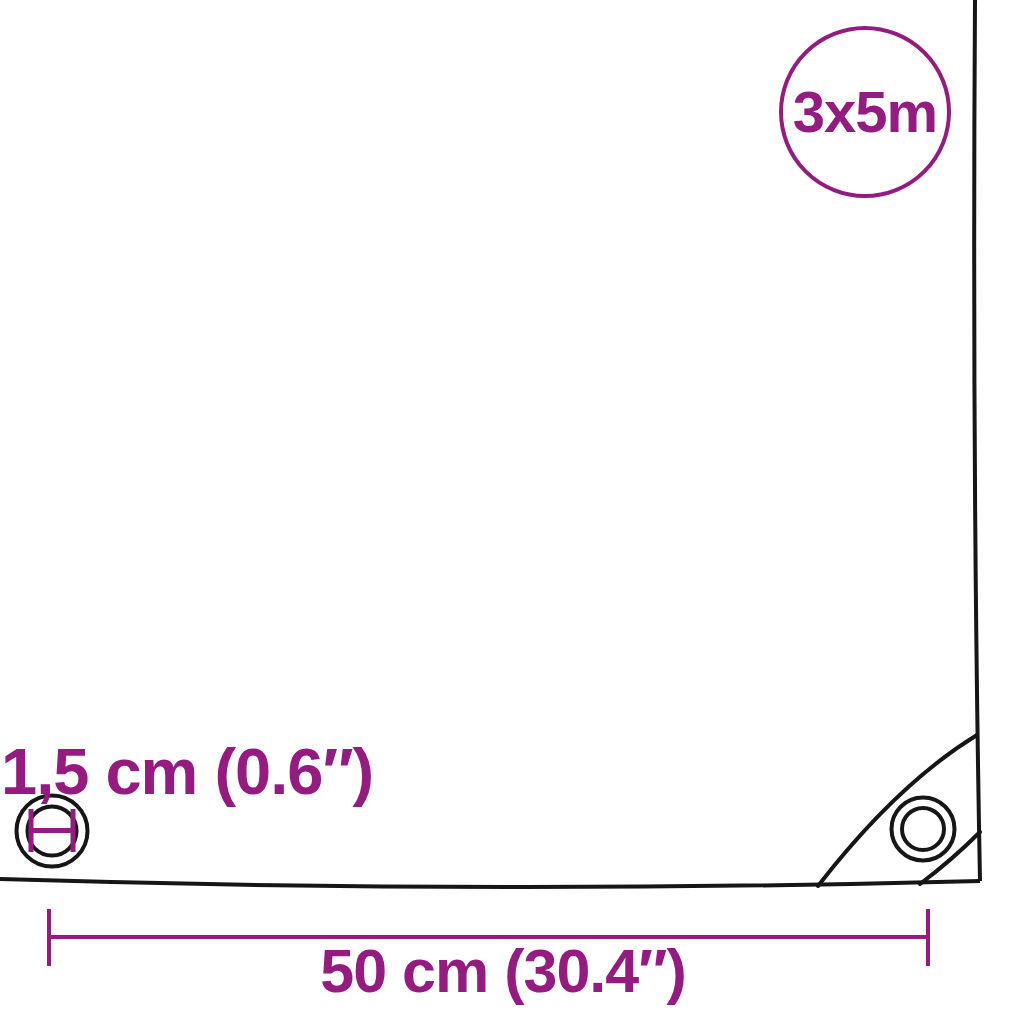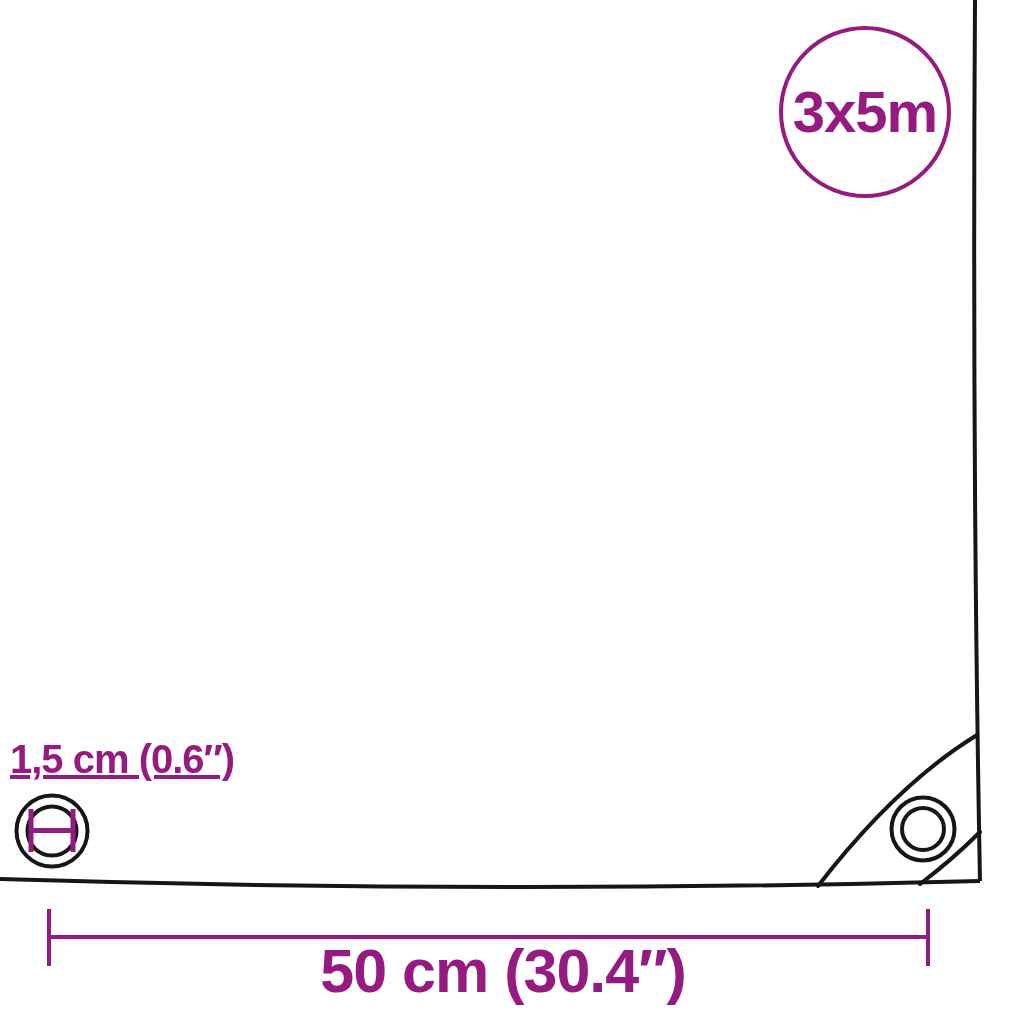--- a/index.html
+++ b/index.html
@@ -20,24 +20,23 @@
   }
   .dim-label {
     position: absolute;
     color: #951b81;
     font-weight: bold;
     line-height: 1;
     letter-spacing: -1px;
     white-space: nowrap;
   }
   .eyelet-size-label {
-    left: 10px;
+    left: 1px;
     top: 739px;
-    font-size: 40px;
-    text-decoration: underline;
+    font-size: 65px;
   }
   .eyelet-spacing-label {
     left: 503px;
     top: 941px;
     font-size: 61px;
     transform: translateX(-50%);
   }
   .size-badge {
     position: absolute;
     left: 781px;

